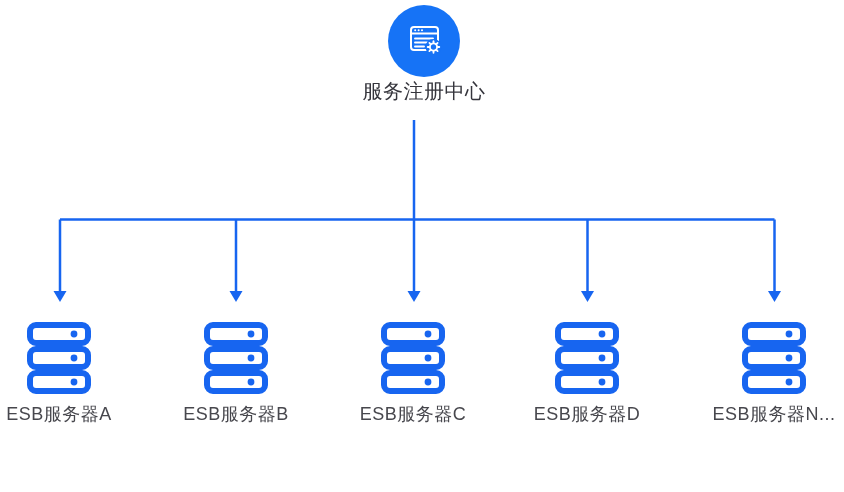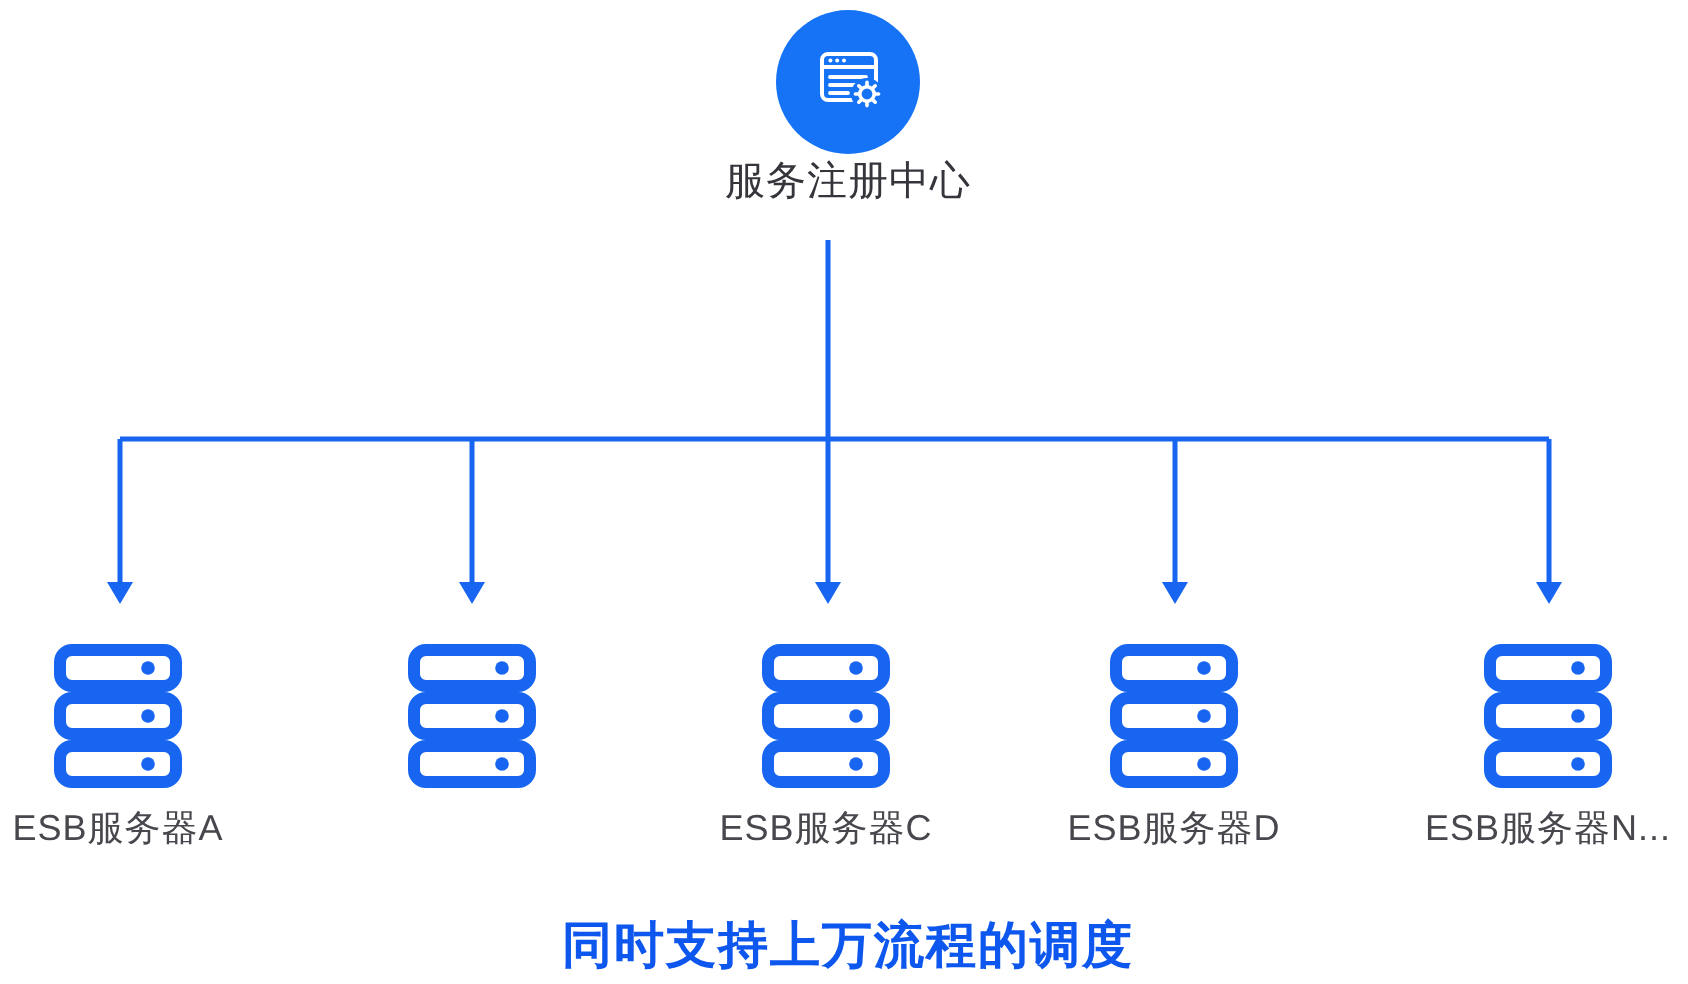--- a/index.html
+++ b/index.html
@@ -159,19 +159,19 @@
       <rect x="3" y="51" width="58" height="18" rx="6"></rect>
     </g>
     <g fill="#1765F0">
       <circle cx="47" cy="12" r="3.4"></circle>
         <circle cx="47" cy="36" r="3.4"></circle>
         <circle cx="47" cy="60" r="3.4"></circle>
     </g>
   </svg>
 
   <div class="server-label sl-a">ESB服务器A</div>
+  <div class="server-label sl-b">ESB服务器B</div>
   <div class="server-label sl-d">ESB服务器D</div>
   <div class="server-label sl-c">ESB服务器C</div>
   <div class="server-label sl-n">ESB服务器N...</div>
 
-  <div class="caption">同时支持上万流程的调度</div>
 
 </div>
 
 </body></html>

